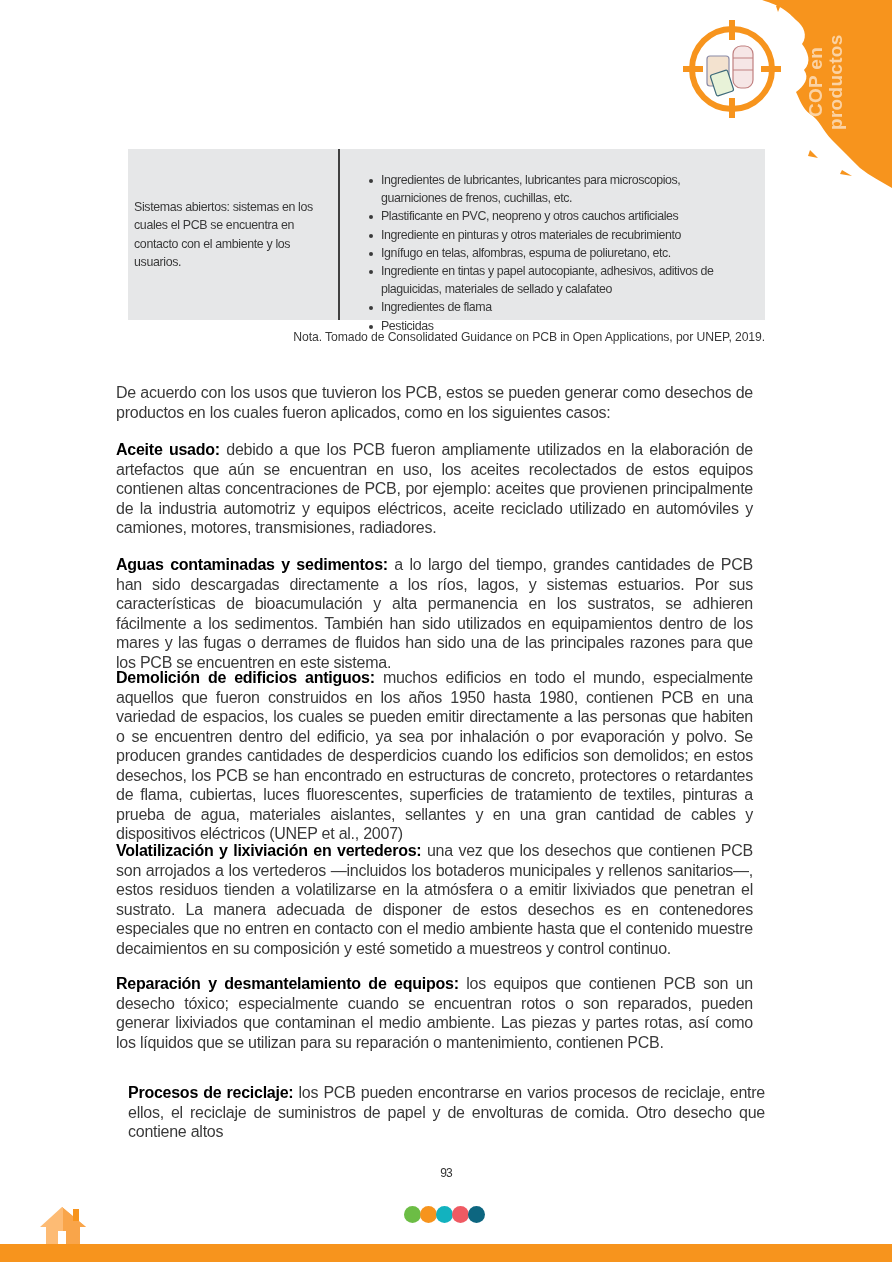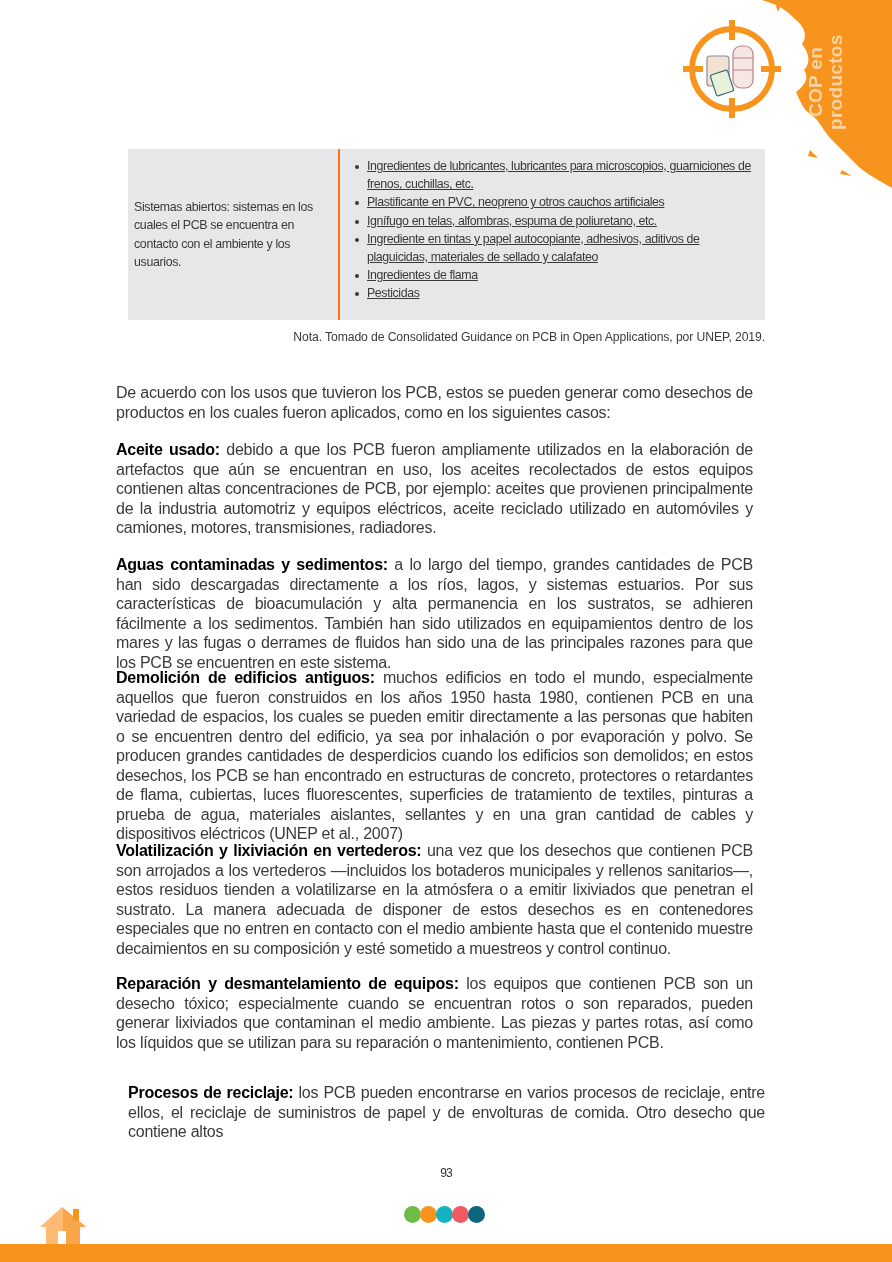--- a/index.html
+++ b/index.html
@@ -26,29 +26,29 @@
   
   .pcb-table {
     position: absolute; left: 128px; top: 149px; width: 637px; height: 171px;
     display: flex; background: #e6e7e8;
   }
   .pcb-table .cell-left {
     width: 212px; height: 100%; box-sizing: border-box;
     display: flex; align-items: center; padding: 0 6px;
     font-family: "Liberation Sans Narrow", "Liberation Sans", sans-serif;
     font-size: 12.4px; line-height: 18.5px; color: #3a3a3a;
-    border-right: 2px solid #f97316;
+    border-right: 2px solid #404040;
     letter-spacing: -0.35px;
   }
   .pcb-table .cell-right {
     flex: 1; box-sizing: border-box; padding: 6px 6px 0 12px;
     font-size: 12.4px; line-height: 18.2px; color: #3a3a3a;
     letter-spacing: -0.4px;
   }
-  .cell-right ul { margin: 2px; padding: 0; list-style: none; text-decoration: underline; }
+  .cell-right ul { margin: 16px; padding: 0; list-style: none; }
   .cell-right li { position: relative; padding-left: 13px; }
   .cell-right li::before {
     content: ""; position: absolute; left: 1px; top: 8px; width: 4px; height: 4px;
     border-radius: 50%; background: #3a3a3a;
   }
   .table-note {
     position: absolute; right: 127px; top: 330px;
     font-size: 12.2px; color: #3a3a3a; letter-spacing: -0.1px; margin-left: 16px;
   }
 
@@ -109,20 +109,21 @@
   <span>COP en</span><br>
   <span>productos</span>
 </div>
 
 <div class="pcb-table">
   <div class="cell-left">Sistemas abiertos: sistemas en los cuales el PCB se encuentra en contacto con el ambiente y los usuarios.</div>
   <div class="cell-right">
     <ul>
       <li>Ingredientes de lubricantes, lubricantes para microscopios, guarniciones de frenos, cuchillas, etc.</li>
       <li>Plastificante en PVC, neopreno y otros cauchos artificiales</li>
+      <li>Ingrediente en pinturas y otros materiales de recubrimiento</li>
       <li>Ignífugo en telas, alfombras, espuma de poliuretano, etc.</li>
       <li>Ingrediente en tintas y papel autocopiante, adhesivos, aditivos de plaguicidas, materiales de sellado y calafateo</li>
       <li>Ingredientes de flama</li>
       <li>Pesticidas</li>
     </ul>
   </div>
 </div>
 <div class="table-note">Nota. Tomado de Consolidated Guidance on PCB in Open Applications, por UNEP, 2019.</div>
 
 <p class="body-text p-intro" style="margin:0">De acuerdo con los usos que tuvieron los PCB, estos se pueden generar como desechos de productos en los cuales fueron aplicados, como en los siguientes casos:</p>

